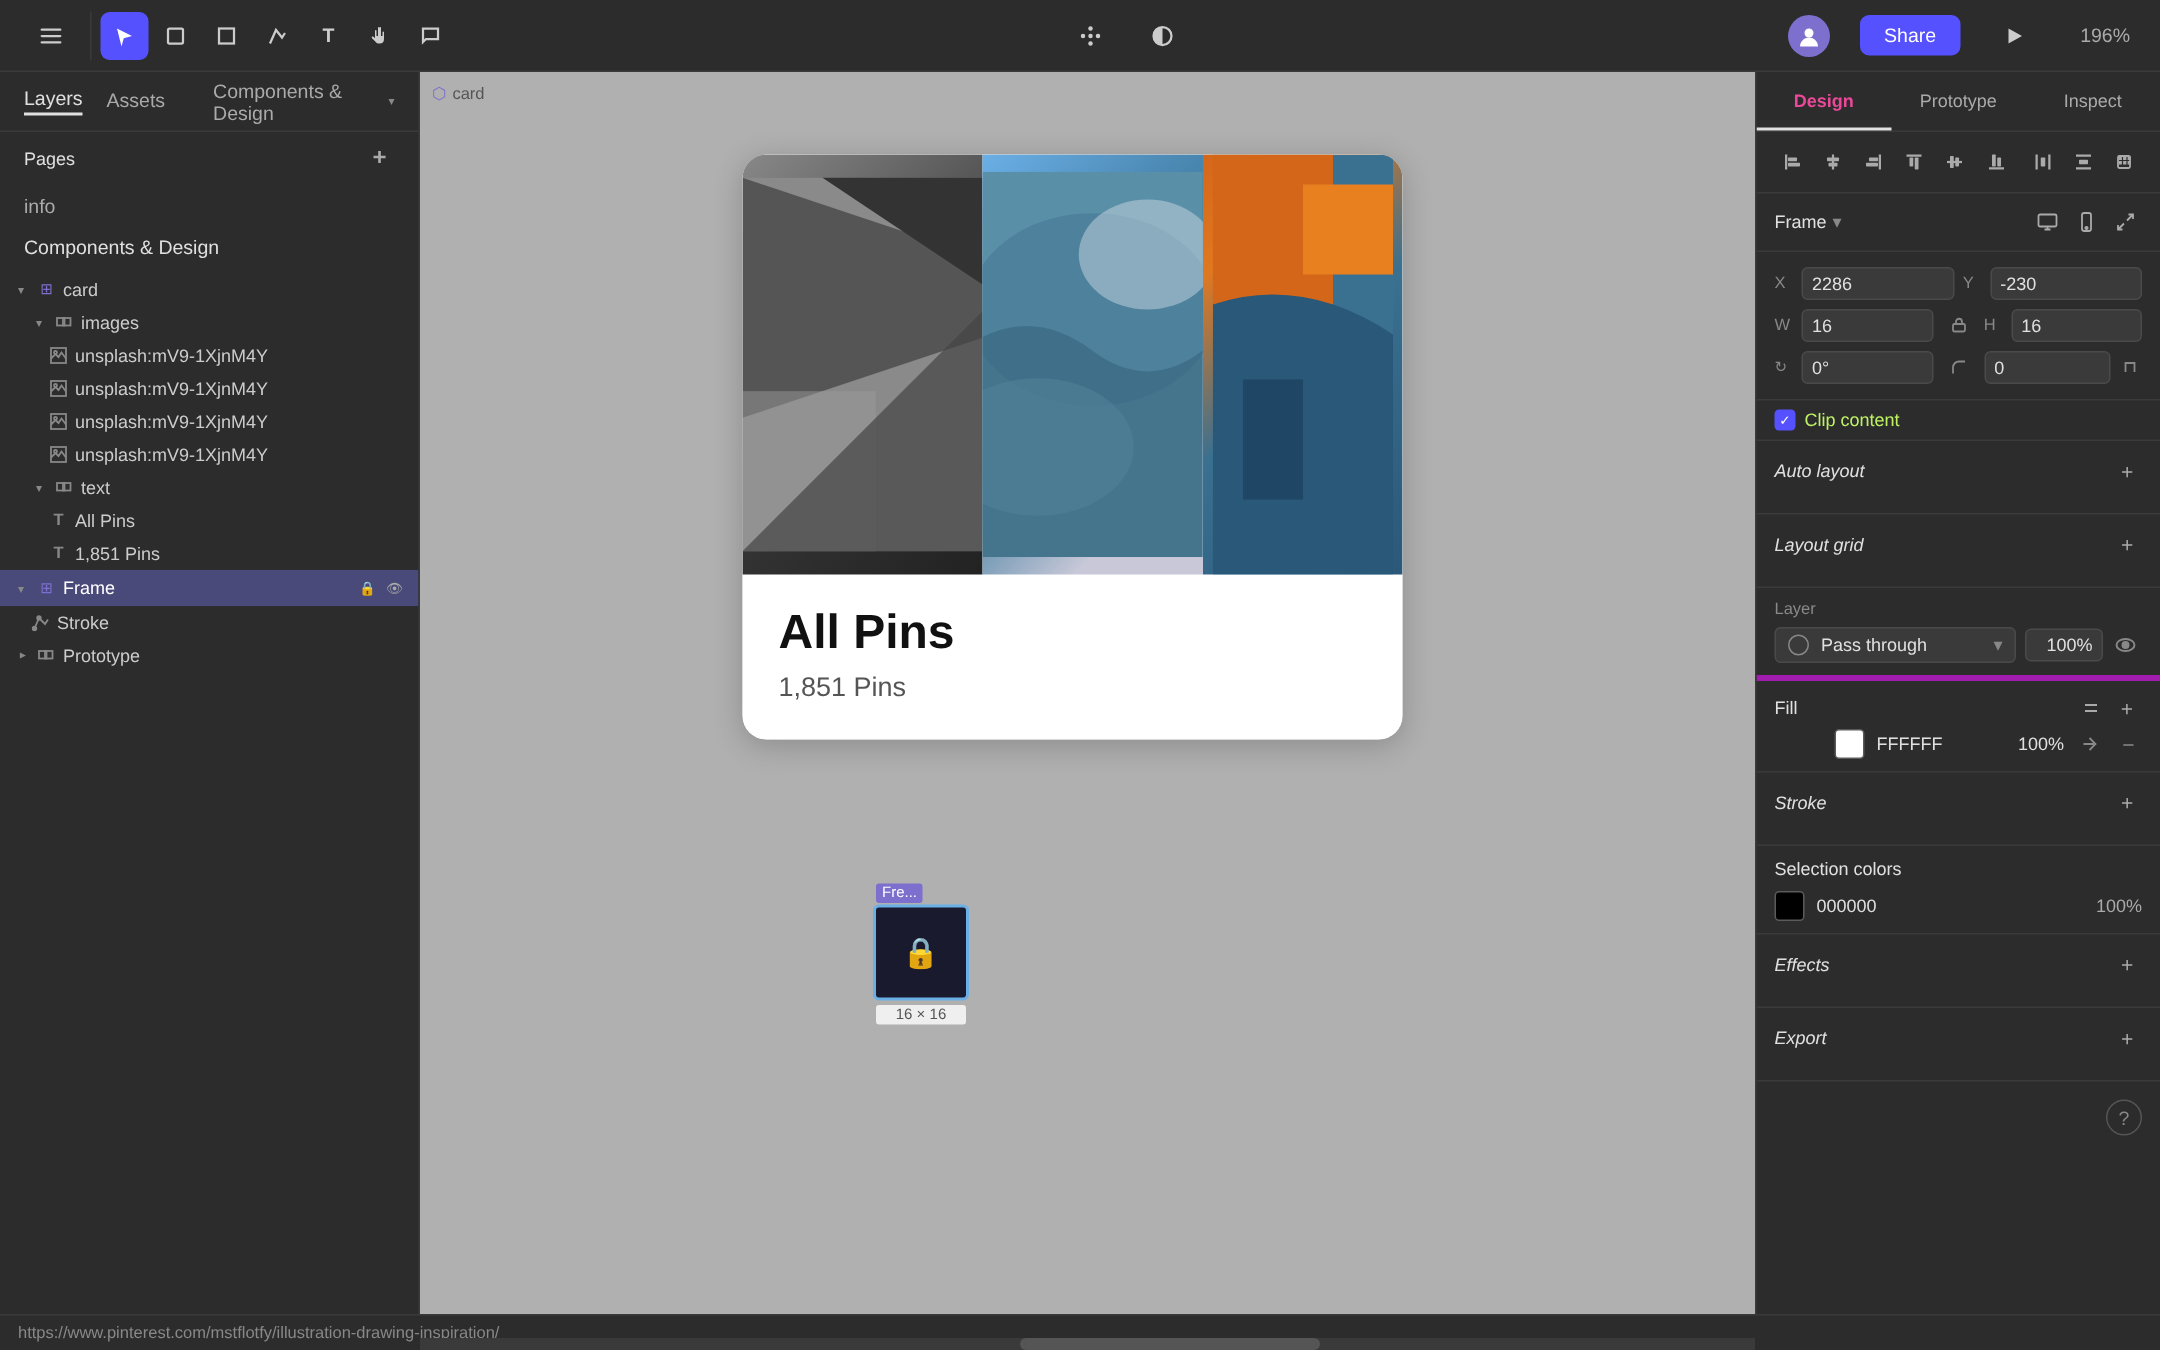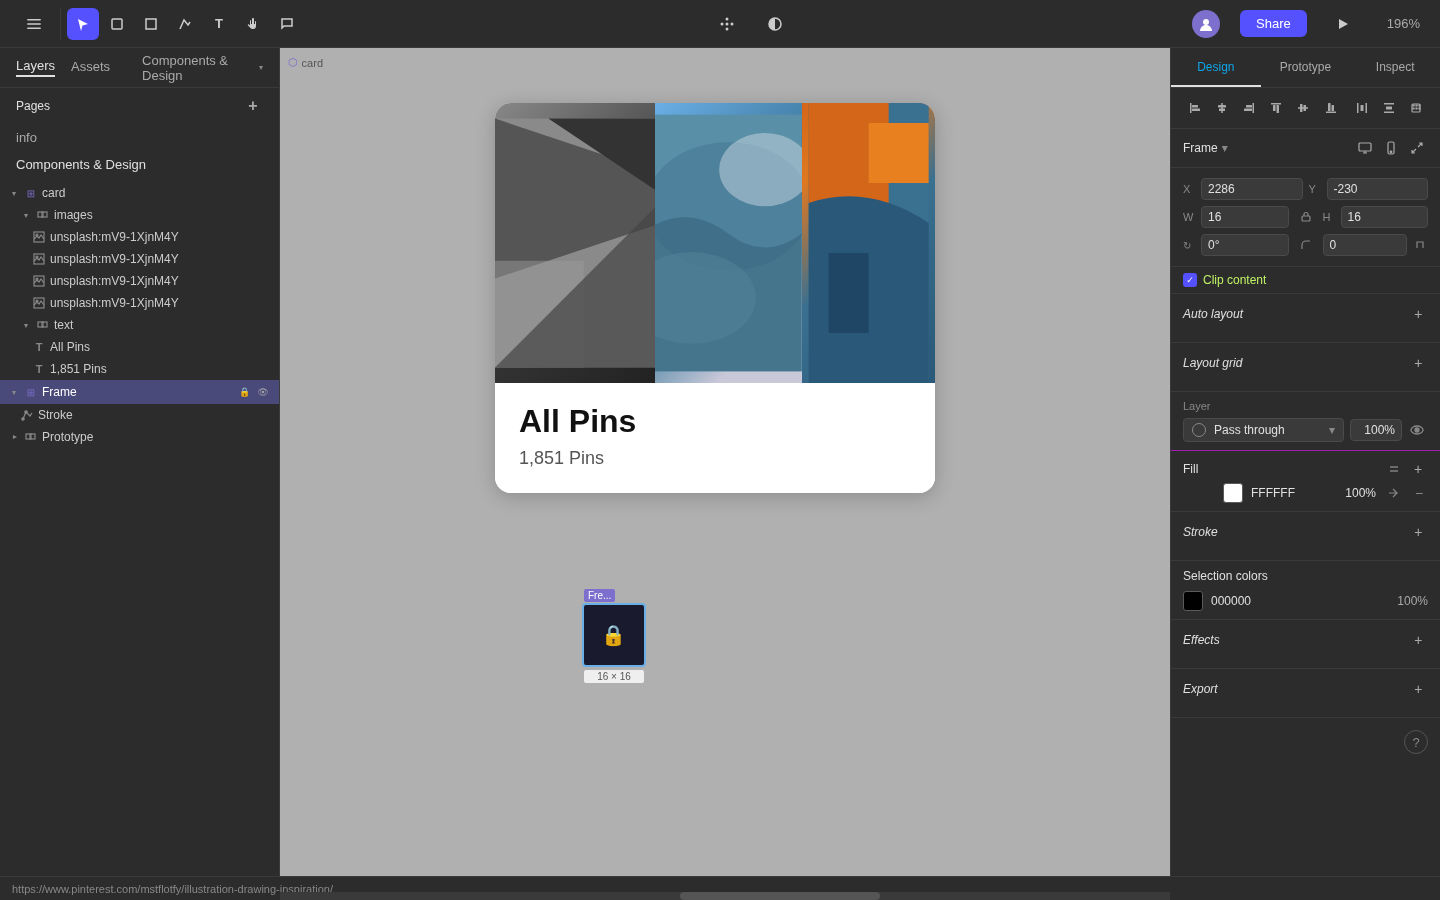--- a/index.html
+++ b/index.html
@@ -319,22 +319,23 @@
     }
     .right-panel-tab {
       flex: 1;
       display: flex; align-items: center; justify-content: center;
       font-size: 12px;
       color: #aaa;
       cursor: pointer;
       border-bottom: 2px solid transparent;
     }
     .right-panel-tab.active {
-      color: #0ea5e9;
+      color: #ec4899;
       border-bottom-color: #e0e0e0;
+      font-weight: bold;
     }
 
     
     .align-tools {
       display: flex;
       align-items: center;
       padding: 8px 12px;
       gap: 4px;
       border-bottom: 1px solid #3a3a3a;
     }
@@ -468,21 +469,21 @@
       border-radius: 3px;
       display: flex; align-items: center; justify-content: center;
       cursor: pointer;
       font-size: 9px; color: white;
     }
     .clip-label { font-size: 12px; color: #bef264; }
 
     
     .layer-section {
       padding: 8px 12px;
-      border-bottom: 1px solid #a21caf;
+      border-bottom: 4px solid #a21caf;
     }
     .layer-section-title { font-size: 11px; color: #888; margin-bottom: 6px; }
     .blend-row {
       display: flex; align-items: center; justify-content: space-between;
     }
     .blend-select {
       background: #3a3a3a;
       border: 1px solid #4a4a4a;
       border-radius: 4px;
       color: #e0e0e0;

